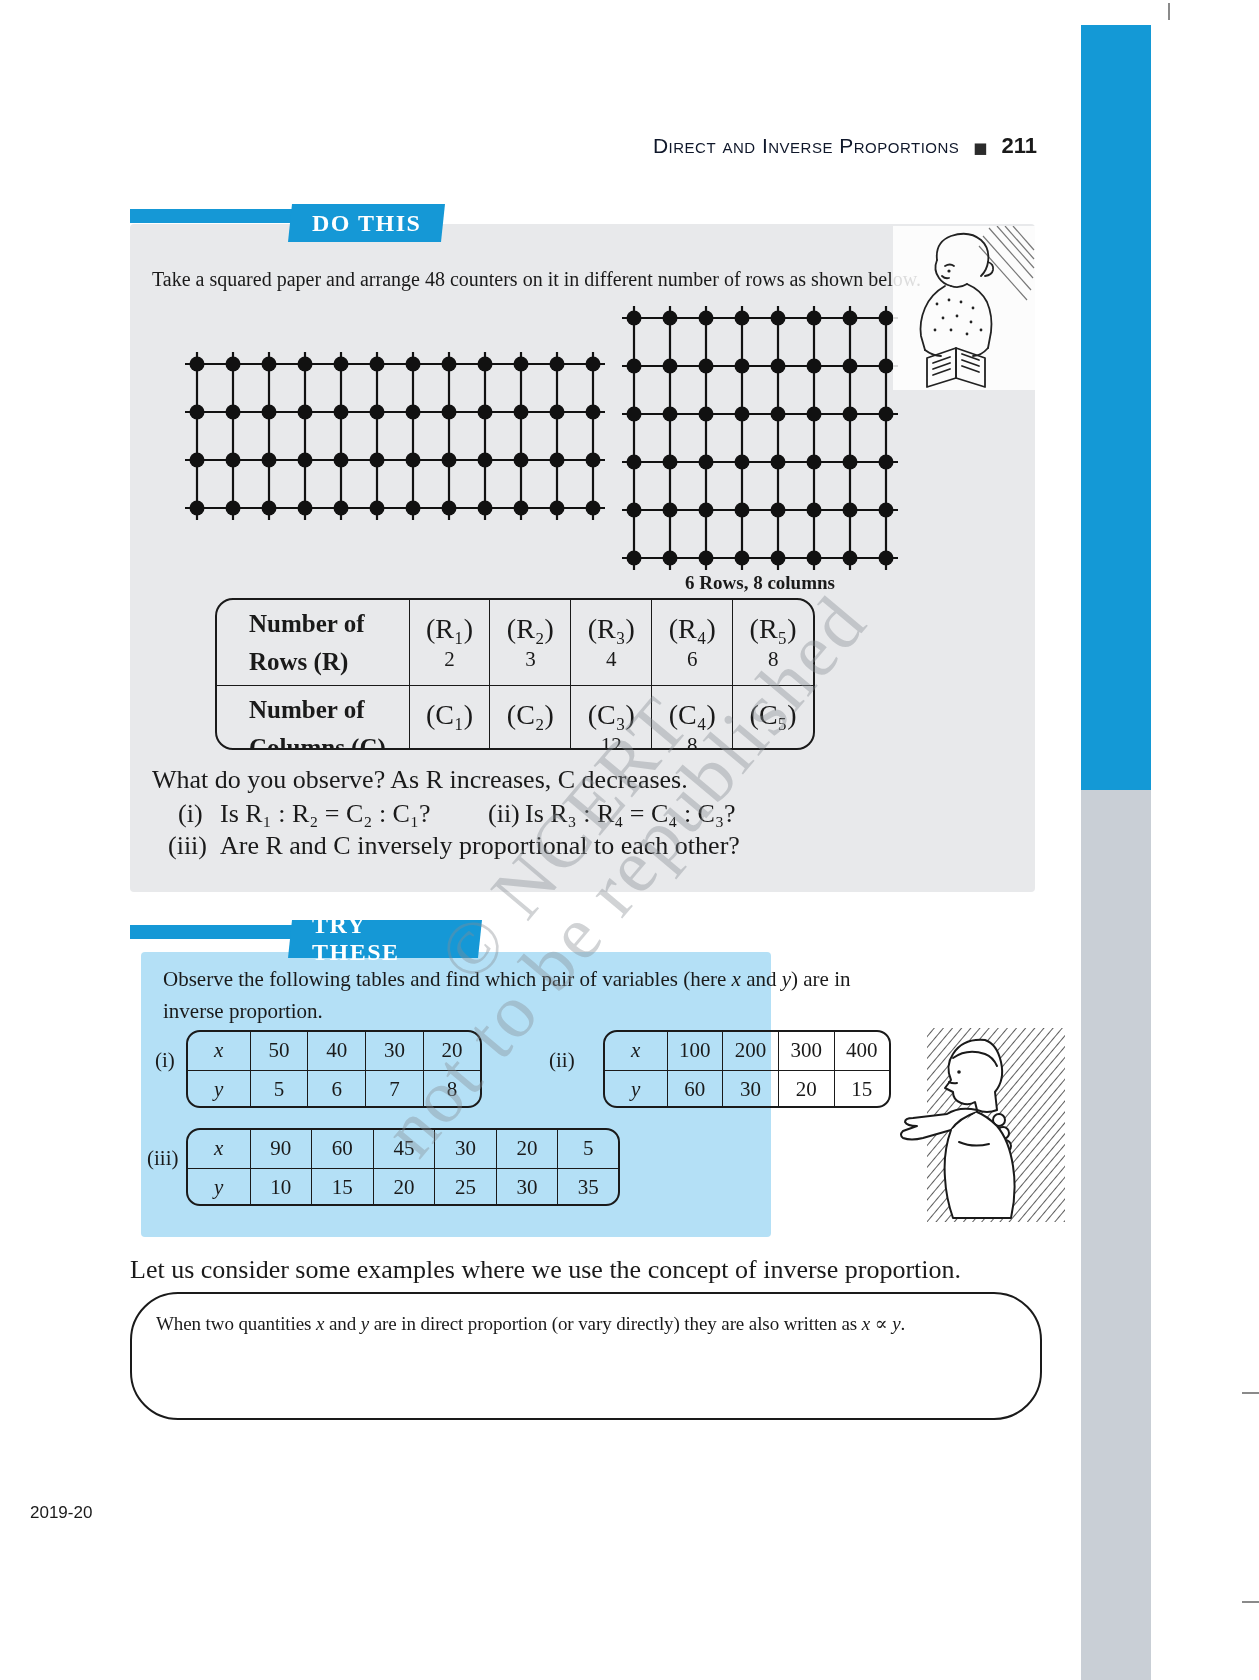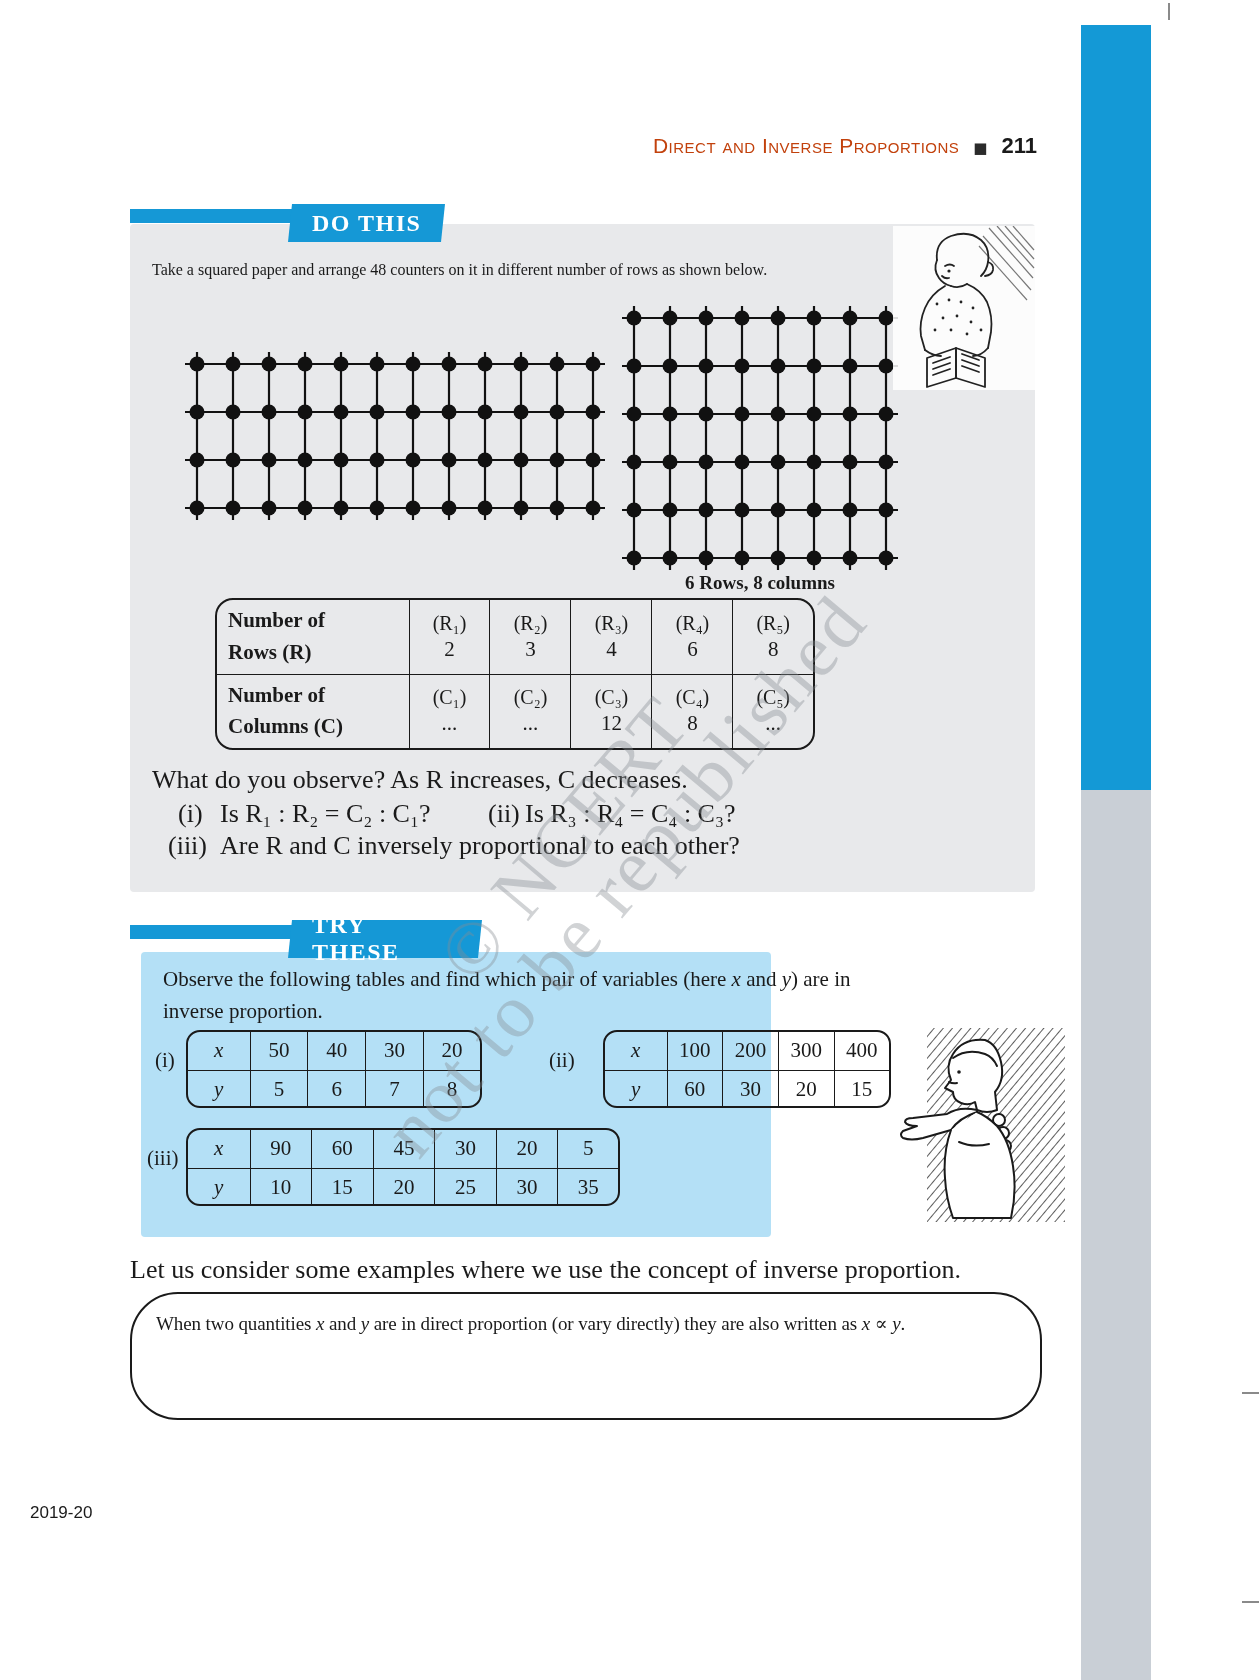--- a/index.html
+++ b/index.html
@@ -10,48 +10,48 @@
 
   
   .sidebar-blue{left:1081px;top:25px;width:70px;height:765px;background:var(--sidebar_blue)}
   .sidebar-gray{left:1081px;top:790px;width:70px;height:890px;background:var(--sidebar_gray)}
   .crop{background:#8a8a8a}
   .crop.v{width:2px}
   .crop.h{height:2px}
 
   
   .header{left:0;top:133px;width:1037px;text-align:right}
-  .ht{font-family:"Liberation Sans","DejaVu Sans",sans-serif;font-variant:small-caps;font-size:21px;letter-spacing:.5px;color:#c2410c}
+  .ht{font-family:"Liberation Sans","DejaVu Sans",sans-serif;font-variant:small-caps;font-size:21px;letter-spacing:.5px;color:#0f172a}
   .hsq{font-family:"DejaVu Sans",sans-serif;font-size:15px;margin:0 10px;color:#2b2b2b}
   .hpn{font-family:"Liberation Sans","DejaVu Sans",sans-serif;font-weight:bold;font-size:22px}
 
   
   .panel-gray{left:130px;top:224px;width:905px;height:668px;background:var(--panel_gray);border-radius:4px}
   .panel-blue{left:141px;top:952px;width:630px;height:285px;background:var(--panel_blue);border-radius:4px}
 
   
   .banner{height:38px;z-index:3}
   .btail{position:absolute;left:0;top:5px;width:175px;height:14px;background:var(--banner_blue)}
   .bmain{position:absolute;left:160px;top:0;height:38px;padding:0 22px;background:var(--banner_blue);
          transform:skewX(-6deg);display:flex;align-items:center;justify-content:center}
   .bmain span{transform:skewX(6deg);color:#fff;font-weight:bold;font-size:24px;letter-spacing:1.5px}
 
   .body-text{font-size:26px;line-height:1.5}
-  .intro{left:22px;top:34px;width:778px;font-size:16px;line-height:1.5}
+  .intro{left:22px;top:40px;width:778px;font-size:20px;line-height:1.5}
   .intro2{left:22px;top:12px;width:742px;font-size:21px;line-height:1.5}
   .gridlab{text-align:center;font-weight:bold;font-size:19px}
   .var{font-style:italic}
 
   
   .rtable{border:2.2px solid #1a1a1a;border-radius:18px;overflow:hidden}
   .rtable table{width:100%;height:100%;border-collapse:collapse;border-style:hidden}
   .rtable tr{height:50%}
   .rtable td{border:1.8px solid #1a1a1a;text-align:center;vertical-align:middle;font-size:20px;padding:5px 4px}
-  .rtable td.lab{text-align:left;padding-left:11px;font-weight:bold;font-size:21px;width:192px;line-height:1.5}
-  .chead{font-size:20px}
+  .rtable td.lab{text-align:left;padding-left:32px;font-weight:bold;font-size:25px;width:192px;line-height:1.5}
+  .chead{font-size:28px}
   .cval{font-size:21px;margin-top:2px}
 
   
   .ttable{border:2.2px solid #1a1a1a;border-radius:14px;overflow:hidden}
   .ttable table{width:100%;height:100%;border-collapse:collapse;border-style:hidden}
   .ttable td{border:1.8px solid #1a1a1a;text-align:center;font-size:21px;height:38px}
   .ttable td.vh{font-style:italic;width:62px}
   .tlab{font-size:21px}
 
   

